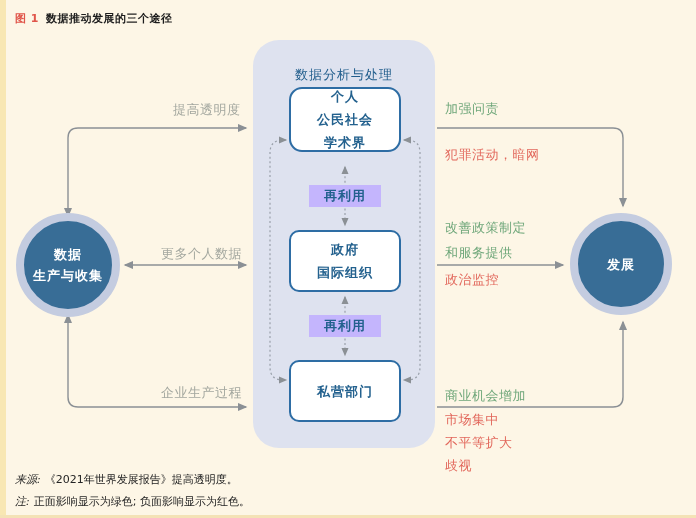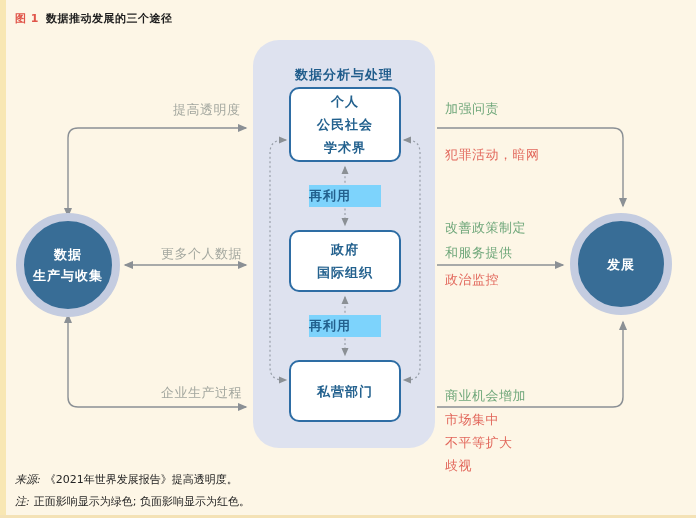--- a/index.html
+++ b/index.html
@@ -8,34 +8,34 @@
   .edge-left{position:absolute;left:0;top:0;width:6px;height:518px;background:#f8e7b3;}
   .edge-bottom{position:absolute;left:0;top:515px;width:696px;height:3px;background:#f4e2b6;}
 
   .fig-title{position:absolute;left:15px;top:11px;font-size:11px;font-weight:bold;
              color:#1c1c1c;letter-spacing:.5px;white-space:nowrap;}
   .fig-num{color:#e0554a;margin-right:7px;}
 
   .panel{position:absolute;left:253px;top:40px;width:182px;height:408px;
          background:#dee2ef;border-radius:26px;}
   .panel-title{position:absolute;left:253px;top:66px;width:182px;text-align:center;
-               font-size:13px;font-weight:bold;color:#1f5c8b;letter-spacing:1px;}
+               font-size:13px;font-weight:normal;color:#1f5c8b;letter-spacing:1px;}
 
   svg.flows{position:absolute;left:0;top:0;pointer-events:none;}
 
   .actor-box{position:absolute;left:289px;width:112px;background:#ffffff;
              border:2px solid #2e6da4;border-radius:10px;box-sizing:border-box;
              display:flex;flex-direction:column;justify-content:center;align-items:center;
              font-size:13px;font-weight:bold;color:#23618e;line-height:23px;letter-spacing:1px;}
-  .box-1{top:87px;height:75px;}
+  .box-1{top:87px;height:65px;border-radius:13px;}
   .box-2{top:230px;height:62px;}
   .box-3{top:360px;height:62px;}
 
-  .reuse{position:absolute;left:309px;width:72px;font-size:13px;
-         font-weight:bold;color:#23618e;background:#7dd3fc;padding:2px 0;letter-spacing:1px;}
+  .reuse{position:absolute;left:309px;width:72px;text-align:center;font-size:13px;
+         font-weight:bold;color:#23618e;background:#c4b5fd;padding:2px 0;letter-spacing:1px;}
   .reuse-1{top:185px;}
   .reuse-2{top:315px;}
 
   .node{position:absolute;border-radius:50%;background:#386d96;border:8px solid #c4cce0;
         box-sizing:border-box;color:#ffffff;font-weight:bold;font-size:13px;line-height:21px;
         display:flex;flex-direction:column;justify-content:center;align-items:center;
         text-align:center;letter-spacing:1px;}
   .node-left{left:16px;top:213px;width:104px;height:104px;}
   .node-right{left:570px;top:213px;width:102px;height:102px;}
 

